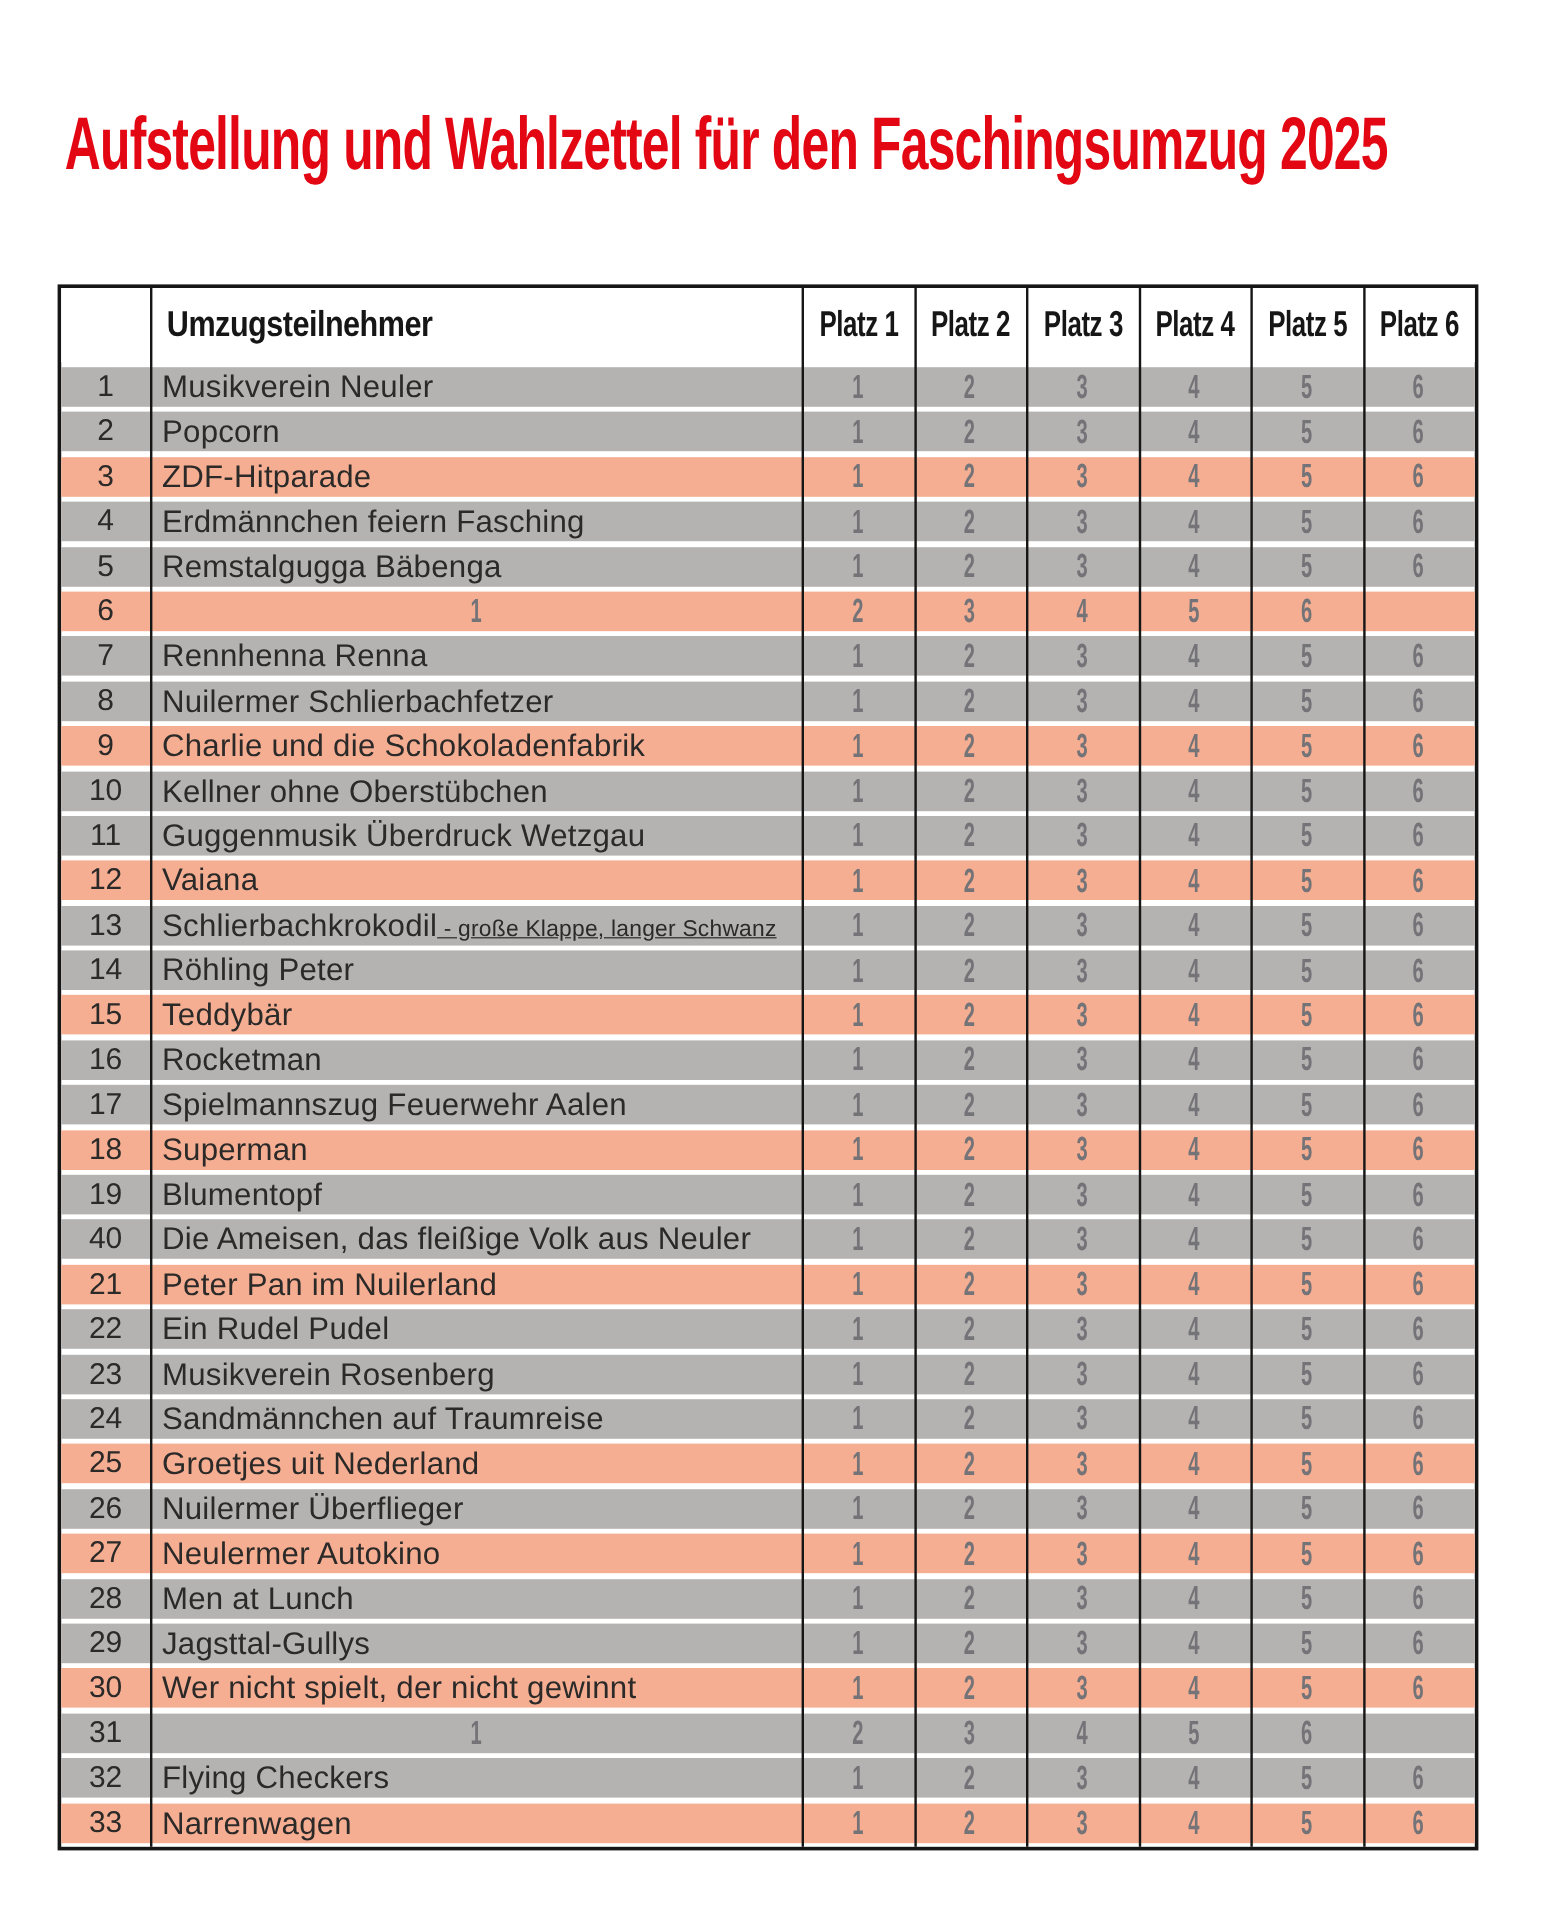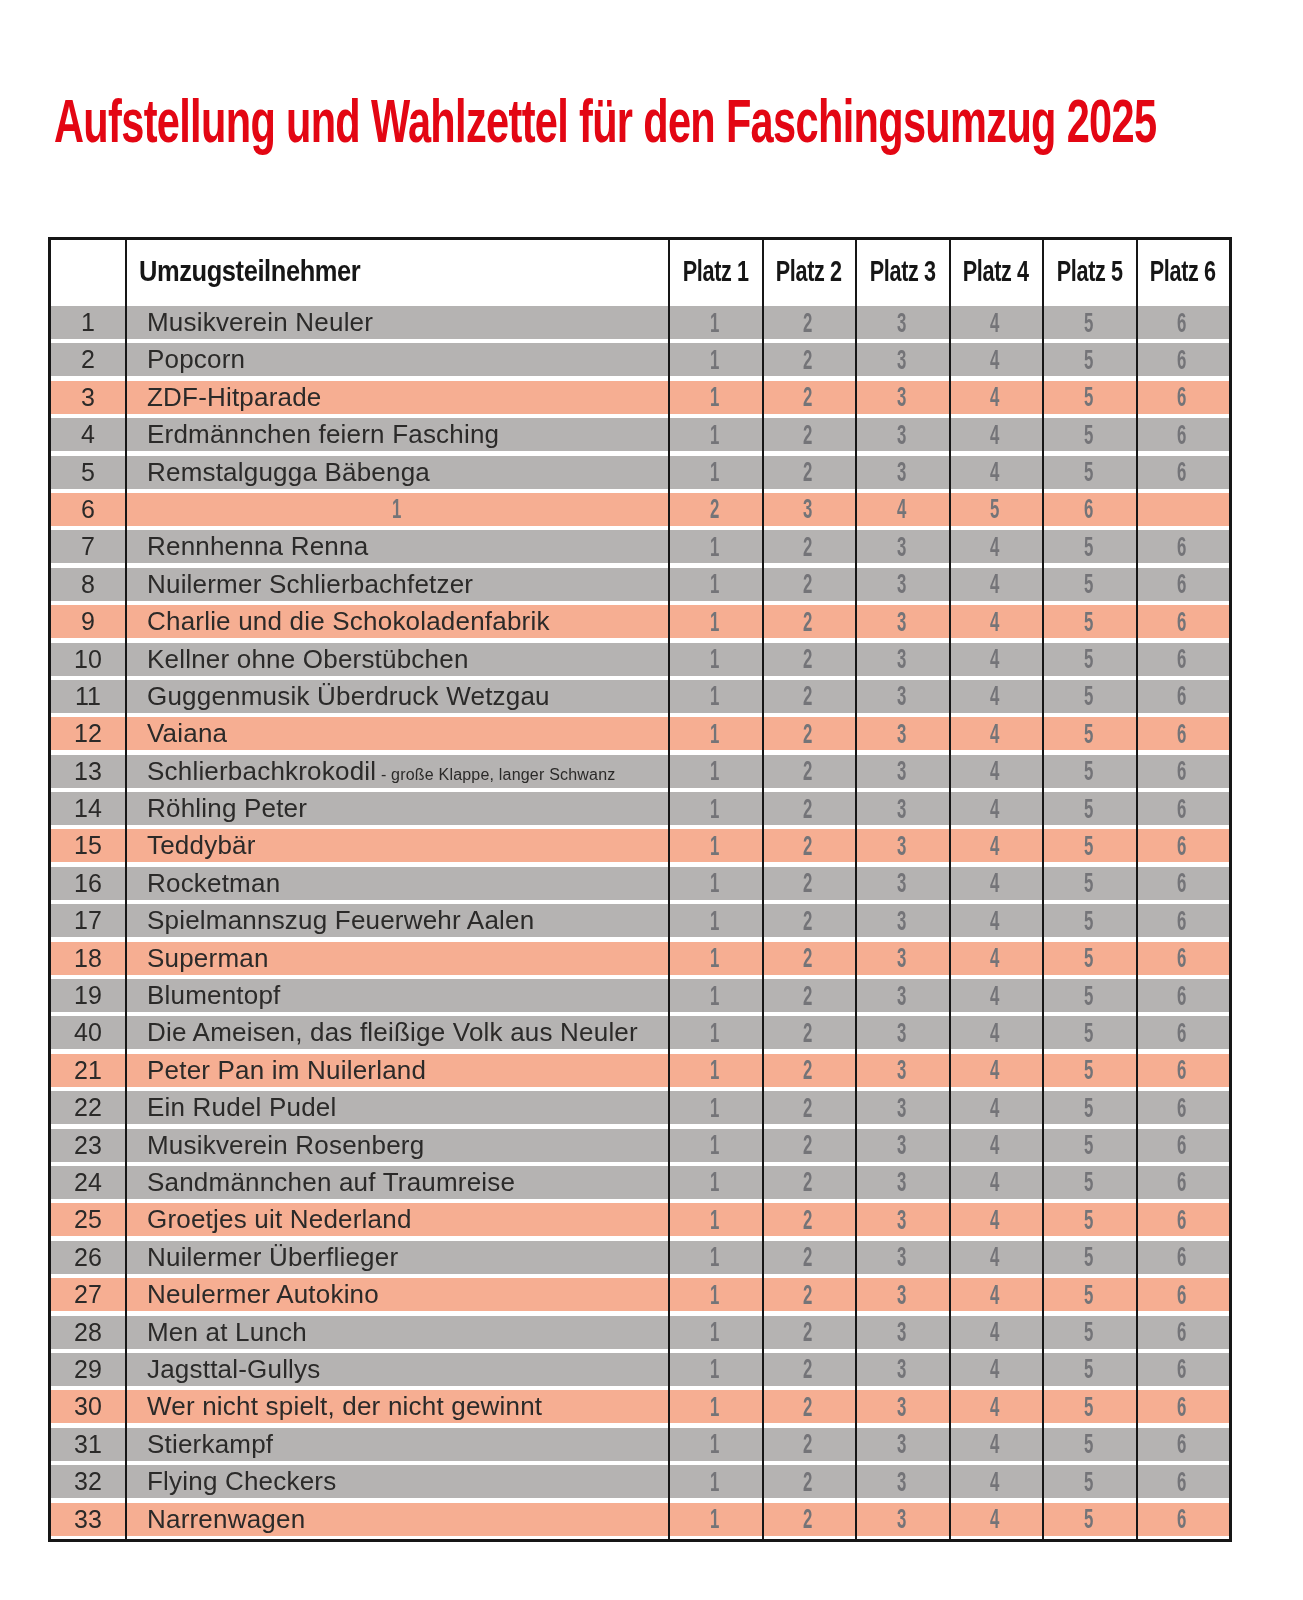--- a/index.html
+++ b/index.html
@@ -22,22 +22,22 @@
   }
   .tbody{display:flex;flex-direction:column;gap:4.4px;padding:4px 0 3px 0;}
   .row{
     display:grid;grid-template-columns:74px 543px repeat(6,93.5px);
     align-items:center;height:33px;
   }
   .row.gray{background:var(--gray);}
   .row.salmon{background:var(--salmon);}
   .cell{min-width:0;}
   .num{text-align:center;font-size:25px;color:var(--ink);}
-  .name{font-size:26px;color:var(--ink);padding-left:22px;white-space:nowrap;overflow:hidden;letter-spacing:0.2px;}
-  .suffix{font-size:16px;}
+  .name{font-size:26px;color:var(--ink);padding-left:10px;white-space:nowrap;overflow:hidden;letter-spacing:0.2px;}
+  .suffix{font-size:19px;text-decoration:underline;}
   .platz{text-align:center;}
   .digit{
     display:inline-block;transform:scaleX(0.6);
     font-weight:bold;font-size:28px;color:var(--digit);
   }
   .platz-h{text-align:right;}
   .hlabel{
     display:inline-block;transform:scaleX(0.72);
     font-weight:bold;font-size:30px;color:#161616;white-space:nowrap;letter-spacing:-0.5px;
   }
@@ -364,21 +364,20 @@
           <div class="cell name"><span>Wer nicht spielt, der nicht gewinnt</span></div>
           <div class="cell platz"><span class="digit">1</span></div>
           <div class="cell platz"><span class="digit">2</span></div>
           <div class="cell platz"><span class="digit">3</span></div>
           <div class="cell platz"><span class="digit">4</span></div>
           <div class="cell platz"><span class="digit">5</span></div>
           <div class="cell platz"><span class="digit">6</span></div>
         </div>
         <div class="row gray">
           <div class="cell num">31</div>
-          <div class="cell name"><span>Stierkampf</span></div>
           <div class="cell platz"><span class="digit">1</span></div>
           <div class="cell platz"><span class="digit">2</span></div>
           <div class="cell platz"><span class="digit">3</span></div>
           <div class="cell platz"><span class="digit">4</span></div>
           <div class="cell platz"><span class="digit">5</span></div>
           <div class="cell platz"><span class="digit">6</span></div>
         </div>
         <div class="row gray">
           <div class="cell num">32</div>
           <div class="cell name"><span>Flying Checkers</span></div>

